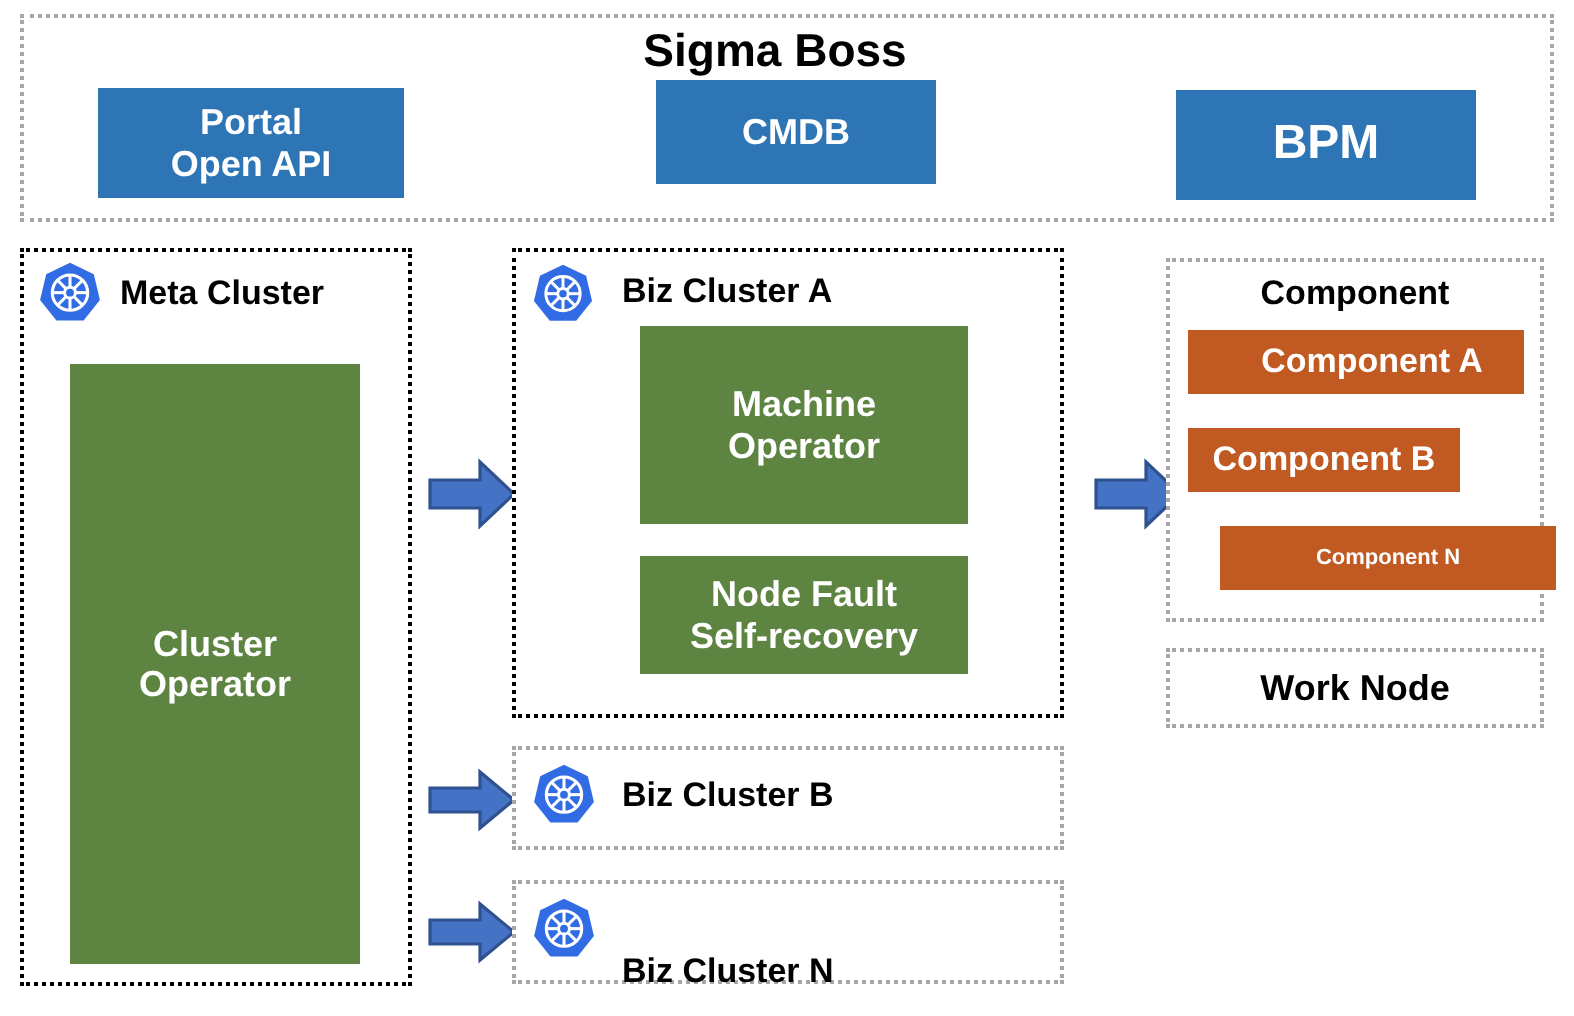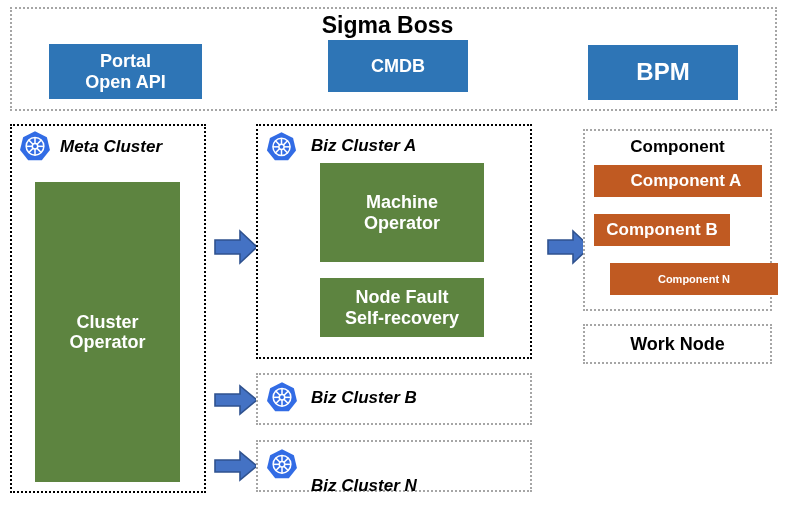--- a/index.html
+++ b/index.html
@@ -71,21 +71,20 @@
     white-space: nowrap;
   }
 
   .cluster-title {
     color: #000000;
     font-weight: bold;
     font-size: 17px;
     display: flex;
     align-items: center;
     white-space: nowrap;
-    font-style: italic;
   }
 
   .k8s-icon { display: block; }
   .arrow-icon { display: block; }
 </style>
 </head>
 <body>
 
 <div id="canvas">
 

